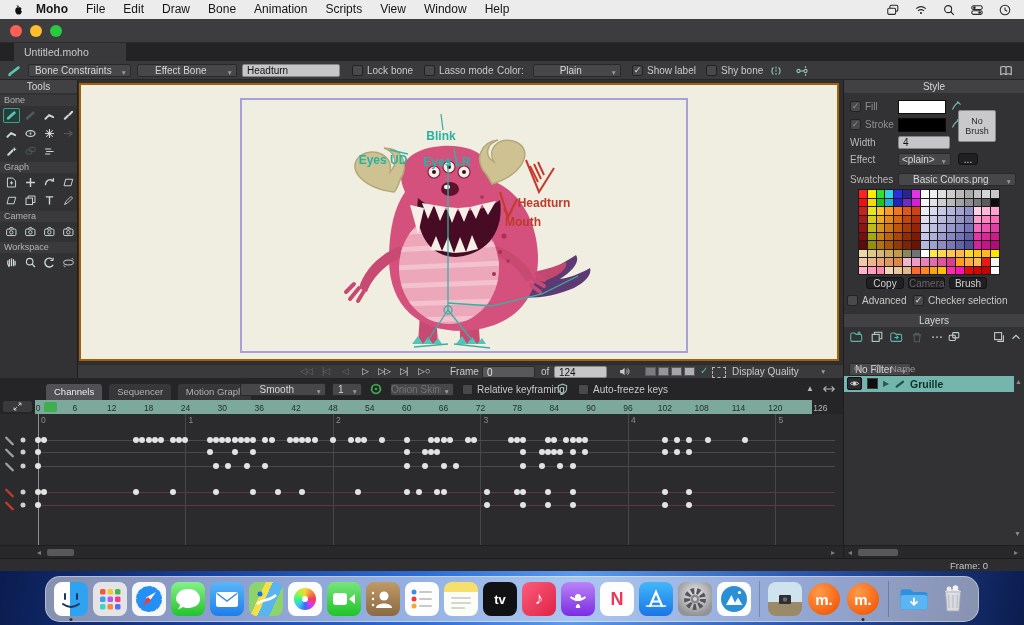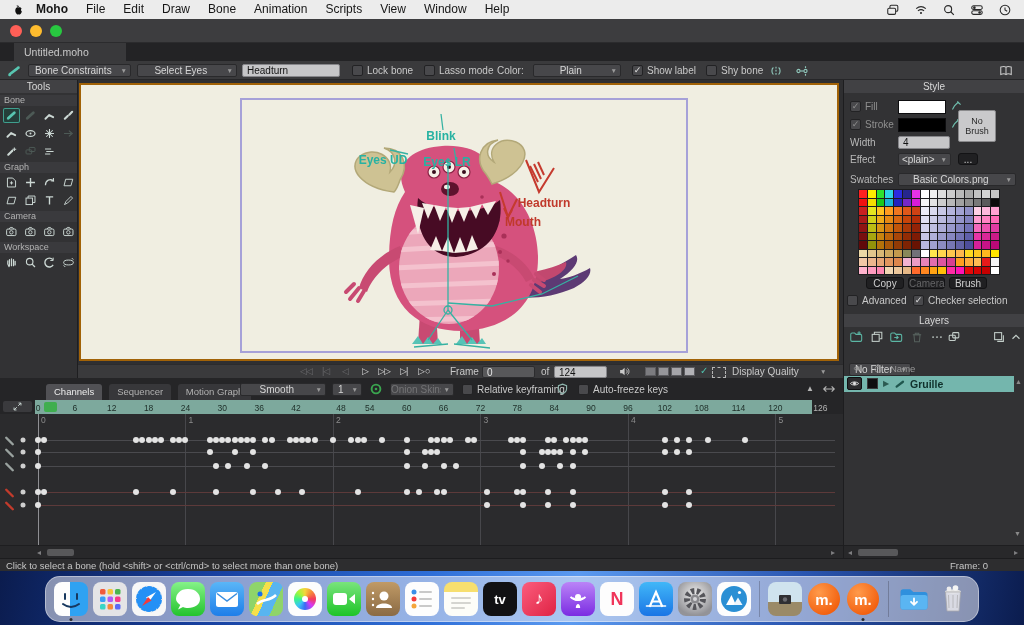--- a/index.html
+++ b/index.html
@@ -18,21 +18,21 @@
   
   .titlebar{position:absolute;top:19px;height:24px;left:0;right:0;background:#3d3d3f;border-bottom:1px solid #2b2b2d;box-sizing:border-box}
   .lights{position:absolute;left:10px;top:6px;display:flex;gap:8px}
   .light{width:12px;height:12px;border-radius:50%}
   .wtitle{position:absolute;left:0;right:0;top:4px;text-align:center;font-size:12px;font-weight:600;color:#d8d8d8}
   .tabbar{position:absolute;top:43px;height:18px;left:0;right:0;background:#232325}
   .doc-tab{position:absolute;left:14px;top:0;width:112px;height:18px;background:#39393b;color:#c9c9c9;
            font-size:10.5px;line-height:18px;padding-left:10px;box-sizing:border-box}
   
   .toolbarx{position:absolute;top:61px;height:19px;left:0;right:0;background:#3a3a3c;border-bottom:1px solid #262628;box-sizing:border-box}
-  .dd{background:#47474a;border:1px solid #29292b;border-radius:2px;color:#d6d6d6;font-size:10px;display:flex;align-items:center;height:13px;box-sizing:border-box}
+  .dd{background:#47474a;border:1px solid #29292b;border-radius:2px;color:#d6d6d6;font-size:10px;display:flex;align-items:flex-end;height:13px;box-sizing:border-box}
   .dd .ddt{flex:1;text-align:center;white-space:nowrap;overflow:hidden}
   .dd .ddarr{font-size:6.5px;color:#9a9a9a;padding:0 3px}
   .dd.dim .ddt{color:#747476}
   .field{background:#c6c6c8;border:1px solid #86868a;color:#141414;font-size:10px;height:13px;line-height:11px;
          padding:0 4px;border-radius:2px;box-sizing:border-box;font-family:inherit;outline:none}
   .cb{display:flex;align-items:center;gap:4px;font-size:10px;color:#c9c9c9;height:13px;white-space:nowrap}
   .cb .box{width:9px;height:9px;background:#49494c;border:1px solid #222224;border-radius:2px;font-size:9px;
            line-height:9px;color:#e0e0e0;text-align:center;flex:0 0 auto}
   .ticon svg{width:16px;height:14px;display:block}
   
@@ -214,21 +214,21 @@
           <path d="M3.5 11.5 L12 5" stroke-width="3" stroke-linecap="round"></path>
           <circle cx="3" cy="12.5" r="1.6" fill="currentColor" stroke="none"></circle>
           <circle cx="13" cy="4.2" r="1.6" fill="currentColor" stroke="none"></circle>
         </svg>
     </span>
     <div class="dd abs" style="left:28px;top:3px;width:103px">
       <span class="ddt">Bone Constraints</span>
         <span class="ddarr">▼</span>
     </div>
     <div class="dd abs" style="left:137px;top:3px;width:100px">
-      <span class="ddt">Select Eyes</span>
+      <span class="ddt">Effect Bone</span>
         <span class="ddarr">▼</span>
     </div>
     <input class="field abs" style="left: 242px; top: 3px; width: 98px;" value="Headturn">
     <div class="cb abs" style="left:352px;top:3px">
       <span class="box"></span>
         <span>Lock bone</span>
     </div>
     <div class="cb abs" style="left:424px;top:3px">
       <span class="box"></span>
         <span>Lasso mode</span>
@@ -934,21 +934,21 @@
       <div class="ruler-band"></div>
       <div id="ruler-numbers">
           <span class="rnum" style="left: 38px;">0</span>
           <span class="rnum" style="left: 74.87px;">6</span>
           <span class="rnum" style="left: 111.74px;">12</span>
           <span class="rnum" style="left: 148.61px;">18</span>
           <span class="rnum" style="left: 185.48px;">24</span>
           <span class="rnum" style="left: 222.35px;">30</span>
           <span class="rnum" style="left: 259.22px;">36</span>
           <span class="rnum" style="left: 296.09px;">42</span>
-          <span class="rnum" style="left: 332.96px; margin-left: 8px;">48</span>
+          <span class="rnum" style="left: 332.96px;">48</span>
           <span class="rnum" style="left: 369.83px;">54</span>
           <span class="rnum" style="left: 406.7px;">60</span>
           <span class="rnum" style="left: 443.57px;">66</span>
           <span class="rnum" style="left: 480.44px;">72</span>
           <span class="rnum" style="left: 517.31px;">78</span>
           <span class="rnum" style="left: 554.18px;">84</span>
           <span class="rnum" style="left: 591.05px;">90</span>
           <span class="rnum" style="left: 627.92px;">96</span>
           <span class="rnum" style="left: 664.79px;">102</span>
           <span class="rnum" style="left: 701.66px;">108</span>
@@ -1110,21 +1110,20 @@
       </div>
 
     <div class="tl-scroll">
       <span class="sarrow" style="left:37px">◂</span>
       <span class="thumb" style="left:47px;width:27px"></span>
       <span class="sarrow" style="right:8px">▸</span>
     </div>
   </div>
 
   <div class="statusbar">
-    <span class="abs" style="left:6px;top:1px">Click to select a bone (hold &lt;shift&gt; or &lt;ctrl/cmd&gt; to select more than one bone)</span>
     <span class="abs" style="right:36px;top:1px">Frame: 0</span>
   </div>
 
   <div class="desktop">
     <div class="dock" id="dock">
         <div class="dicon d-finder">
           <svg viewBox="0 0 34 34">
             <path d="M11 12 v5 M23 12 v5" stroke="#17385f" stroke-width="2" stroke-linecap="round"></path>
             <path d="M9 22 Q17 28 25 22" stroke="#17385f" stroke-width="2" fill="none" stroke-linecap="round"></path>
           </svg>

